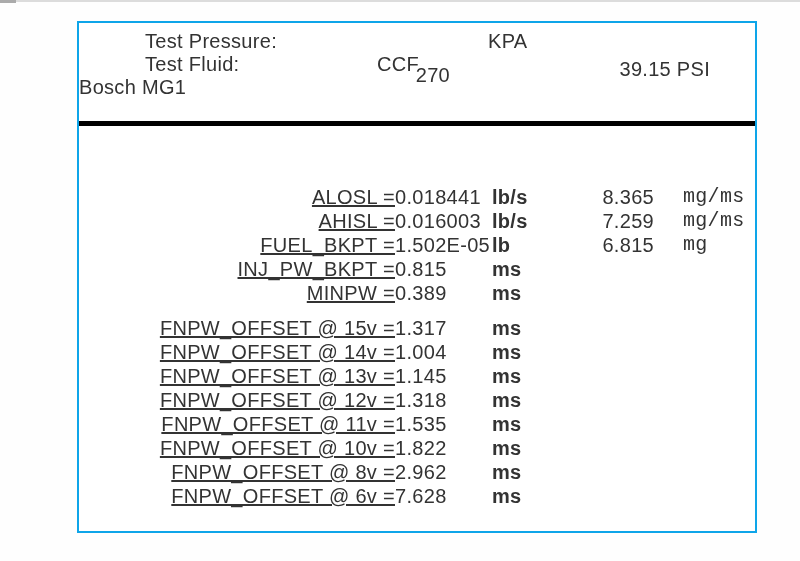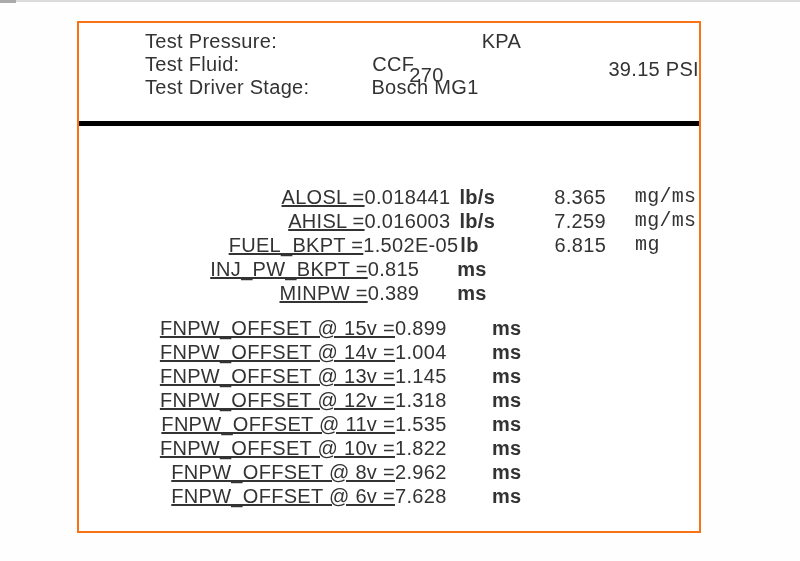--- a/index.html
+++ b/index.html
@@ -31,23 +31,23 @@
     position: absolute;
     left: 0; top: 0;
     width: 16px; height: 3px;
     background: #ababab;
   }
 
   .report-box {
     position: absolute;
     left: 77px;
     top: 21px;
-    width: 624px;
+    width: 680px;
     height: 512px;
-    border: 2px solid #f97316;
+    border: 2px solid #0ea5e9;
     background: #ffffff;
   }
 
   .header-section {
     height: 98px;
     padding-top: 7px;
   }
 
   .thick-divider {
     height: 5px;
@@ -101,21 +101,20 @@
       </div>
 
       <div class="row h-row">
         <span class="h-label">Test Fluid:</span>
         <span class="h-value">CCF</span>
         <span class="h-unit"></span>
         <span class="h-value2"></span>
       </div>
 
       <div class="row h-row">
-        <span class="h-label">Test Driver Stage:</span>
         <span class="h-value">Bosch MG1</span>
         <span class="h-unit"></span>
         <span class="h-value2"></span>
       </div>
 
     </div>
 
     <div class="thick-divider"></div>
 
     <div class="body-section">
@@ -161,21 +160,21 @@
           <span class="b-value2"></span>
           <span class="b-unit2"></span>
         </div>
 
       </div>
 
       <div class="offset-group">
 
         <div class="row b-row">
           <span class="b-label">FNPW_OFFSET @ 15v =</span>
-          <span class="b-value">0.899</span>
+          <span class="b-value">1.317</span>
           <span class="b-unit">ms</span>
         </div>
 
         <div class="row b-row">
           <span class="b-label">FNPW_OFFSET @ 14v =</span>
           <span class="b-value">1.004</span>
           <span class="b-unit">ms</span>
         </div>
 
         <div class="row b-row">

